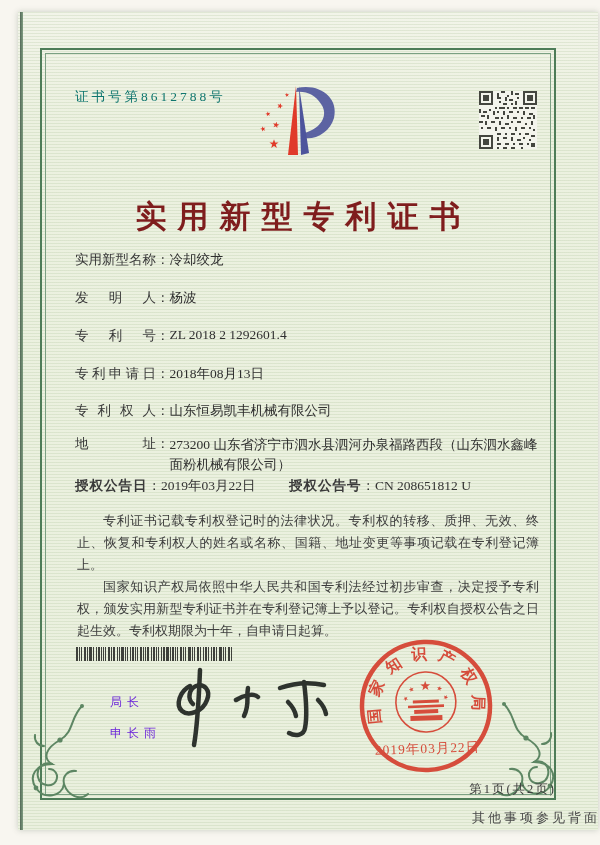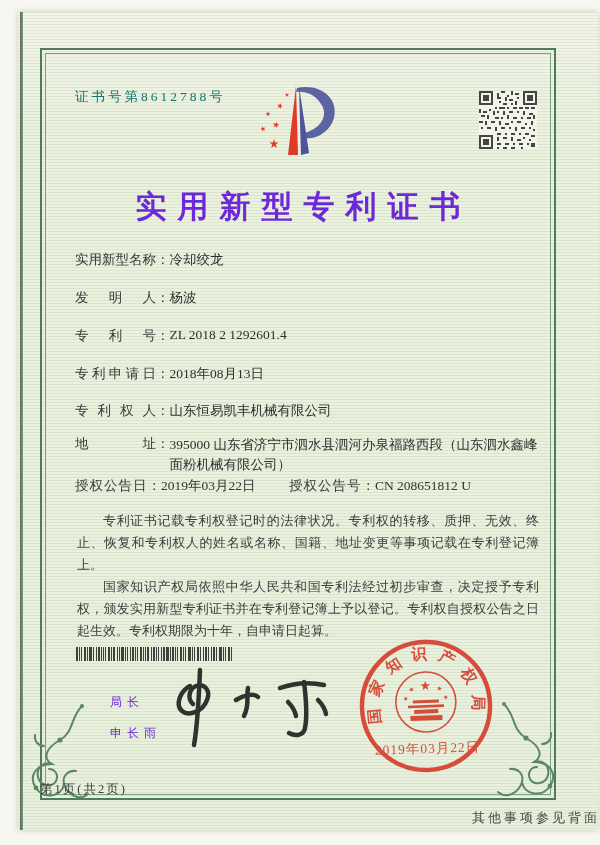--- a/index.html
+++ b/index.html
@@ -27,43 +27,43 @@
   }
   .frame-inner{
     position:absolute;left:3px;top:3px;right:3px;bottom:3px;
     border:1px solid #7ba083;
   }
   .abs{position:absolute;}
   .cert-no{
     left:75px;top:88px;font-size:13.5px;color:#0f766e;letter-spacing:3px;
   }
   .title{
-    left:40px;top:186px;width:516px;text-align:center;
-    font-size:31px;color:#6d28d9;letter-spacing:11px;text-indent:11px;
+    left:40px;top:196px;width:516px;text-align:center;
+    font-size:31px;color:#7f1d1d;letter-spacing:11px;text-indent:11px;
     font-weight:600;
   }
   .fields{left:75px;top:251px;width:470px;font-size:13.5px;color:#333;}
   .frow{position:absolute;left:0;white-space:nowrap;}
   .flabel{
     display:inline-block;width:81px;vertical-align:top;
     text-align:justify;text-align-last:justify;color:#3a3a3a;
   }
   .fcolon{display:inline-block;vertical-align:top;color:#3a3a3a;}
   .fvalue{display:inline-block;vertical-align:top;color:#2f2f2f;}
   .fvalue.wrap{white-space:normal;width:372px;line-height:20px;}
   .grant2{margin-left:30px;}
-  .glabel{letter-spacing:1px;color:#3a3a3a;}
+  .glabel{letter-spacing:1px;color:#3a3a3a;font-weight:bold;}
   .paragraphs{
     left:77px;top:510px;width:462px;font-size:13px;line-height:22px;
     color:#3d3d3d;text-align:justify;
   }
   .paragraphs p{margin:0;text-indent:2em;}
   .signer{left:78px;font-size:12px;color:#6d28d9;letter-spacing:5px;margin-left:32px;}
   .pageinfo{
-    left:40px;top:781px;width:516px;text-align:left;
+    left:40px;top:781px;width:516px;text-align:right;
     font-size:12.5px;color:#3c3c3c;letter-spacing:2px;
   }
   .footnote{
     left:0;top:809px;width:600px;text-align:right;
     font-size:13px;color:#474747;letter-spacing:3px;
   }
   svg{display:block;}
   .seal-svg{opacity:.92;transform:rotate(-2deg);}
 </style>
 </head>
@@ -153,21 +153,21 @@
   <div class="frow" style="top:76px">
     <span class="flabel">专利号</span><span class="fcolon">：</span><span class="fvalue">ZL 2018 2 1292601.4</span>
   </div>
   <div class="frow" style="top:114px">
     <span class="flabel">专利申请日</span><span class="fcolon">：</span><span class="fvalue">2018年08月13日</span>
   </div>
   <div class="frow" style="top:151px">
     <span class="flabel">专利权人</span><span class="fcolon">：</span><span class="fvalue">山东恒易凯丰机械有限公司</span>
   </div>
   <div class="frow" style="top:184px">
-    <span class="flabel">地址</span><span class="fcolon">：</span><span class="fvalue wrap">395000 山东省济宁市泗水县泗河办泉福路西段（山东泗水鑫峰面粉机械有限公司）</span>
+    <span class="flabel">地址</span><span class="fcolon">：</span><span class="fvalue wrap">273200 山东省济宁市泗水县泗河办泉福路西段（山东泗水鑫峰面粉机械有限公司）</span>
   </div>
   <div class="frow" style="top:226px">
     <span>
       <span class="glabel">授权公告日</span><span>：</span><span>2019年03月22日</span>
     </span>
     <span class="grant2">
       <span class="glabel">授权公告号</span><span>：</span><span>CN 208651812 U</span>
     </span>
   </div>
 </div>

